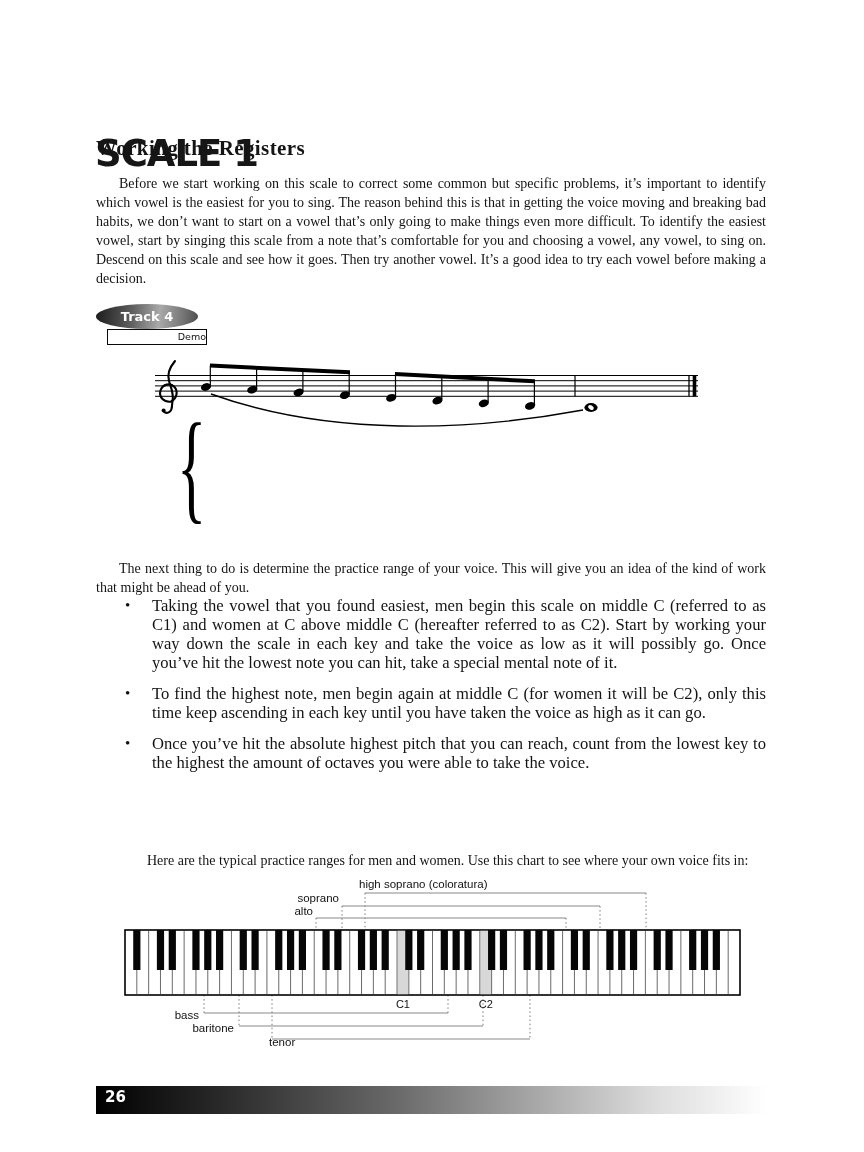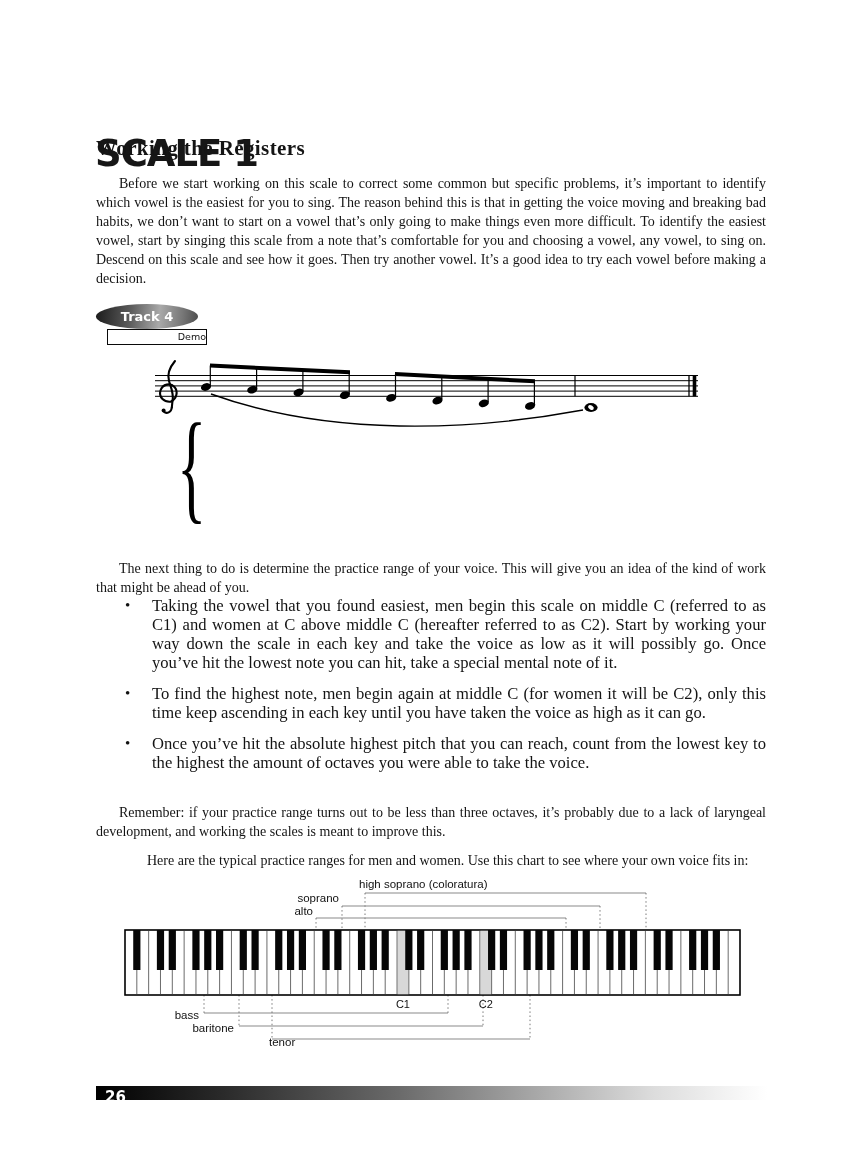--- a/index.html
+++ b/index.html
@@ -55,21 +55,21 @@
   .bullet{display:flex;margin-bottom:12px;}
   .bullet .dot{
     flex:none;width:27px;padding-left:29px;font-size:15px;line-height:19px;color:#111;
   }
   .bullet .btxt{flex:1;font-size:16.6px;line-height:19px;text-align:justify;color:#141414;}
 
   .overlay{position:absolute;left:0;}
   .svg-label{font-family:"Liberation Sans",sans-serif;fill:#111;}
 
   .footer{
-    left:96px;top:1086px;width:671px;height:14px;
+    left:96px;top:1086px;width:671px;height:28px;
     background:linear-gradient(90deg,#000 0%,#282828 18%,#6a6a6a 45%,#a6a6a6 65%,#dcdcdc 83%,#fff 100%);
   }
   .pagenum{
     font-family:"DejaVu Sans",sans-serif;font-weight:bold;font-size:15px;color:#fff;
     padding-left:9px;line-height:22px;display:inline-block;
   }
 </style>
 </head>
 <body>
 
@@ -155,21 +155,20 @@
     <div class="bullet">
       <span class="dot">•</span>
       <div class="btxt">To find the highest note, men begin again at middle C (for women it will be C2), only this time keep ascending in each key until you have taken the voice as high as it can go.</div>
     </div>
     <div class="bullet">
       <span class="dot">•</span>
       <div class="btxt">Once you’ve hit the absolute highest pitch that you can reach, count from the lowest key to the highest the amount of octaves you were able to take the voice.</div>
     </div>
   </div>
 
-  <p class="abs body-text indent p-remember">Remember: if your practice range turns out to be less than three octaves, it’s probably due to a lack of laryngeal development, and working the scales is meant to improve this.</p>
   <p class="abs body-text indent p-chartintro">Here are the typical practice ranges for men and women. Use this chart to see where your own voice fits in:</p>
 
   <svg id="chart-svg" class="overlay" style="top:873px" width="864" height="182" viewBox="0 873 864 182">
       <line x1="365" x2="646" y1="893" y2="893" stroke="#8a8a8a" stroke-width="1.1"></line>
       <line x1="365" x2="365" y1="893" y2="930" stroke="#6b6b6b" stroke-width="0.9" stroke-dasharray="1.5 2.6"></line>
       <line x1="646" x2="646" y1="893" y2="930" stroke="#6b6b6b" stroke-width="0.9" stroke-dasharray="1.5 2.6"></line>
       <text x="359" y="888" font-size="11.5" text-anchor="start" class="svg-label">high soprano (coloratura)</text>
       <line x1="342" x2="600" y1="906" y2="906" stroke="#8a8a8a" stroke-width="1.1"></line>
       <line x1="342" x2="342" y1="906" y2="930" stroke="#6b6b6b" stroke-width="0.9" stroke-dasharray="1.5 2.6"></line>
       <line x1="600" x2="600" y1="906" y2="930" stroke="#6b6b6b" stroke-width="0.9" stroke-dasharray="1.5 2.6"></line>

